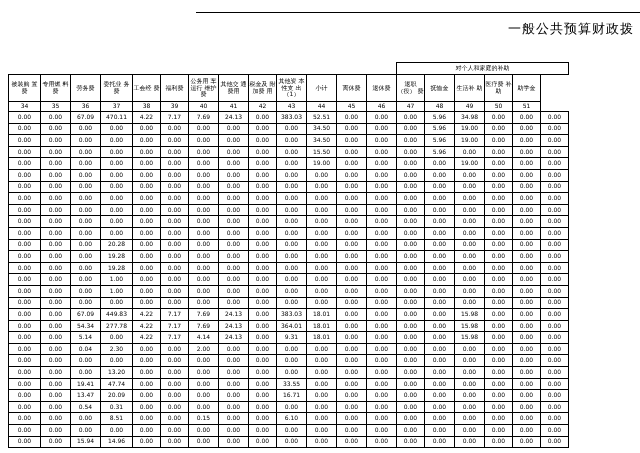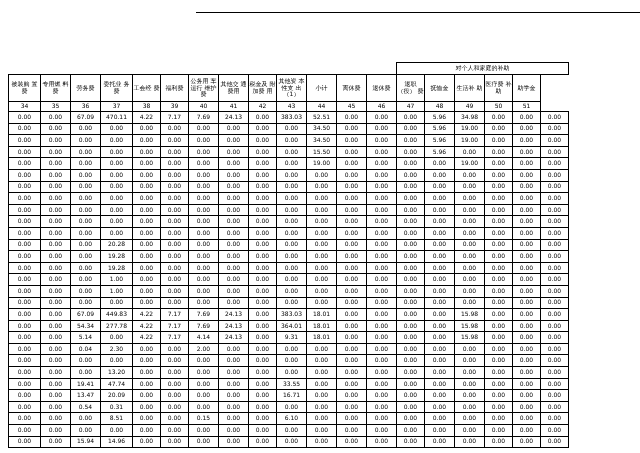--- a/index.html
+++ b/index.html
@@ -82,20 +82,21 @@
   .blank-cell {
     border: 0 !important;
   }
 </style>
 </head>
 <body>
 
 <div class="page">
 
   <div class="title-rule"></div>
+  <div class="doc-title">一般公共预算财政拨</div>
 
   <div class="table-wrap">
     <table class="budget">
       <colgroup>
         <col style="width:32px">
           <col style="width:30px">
           <col style="width:30px">
           <col style="width:32px">
         <col style="width:28px">
           <col style="width:28px">

